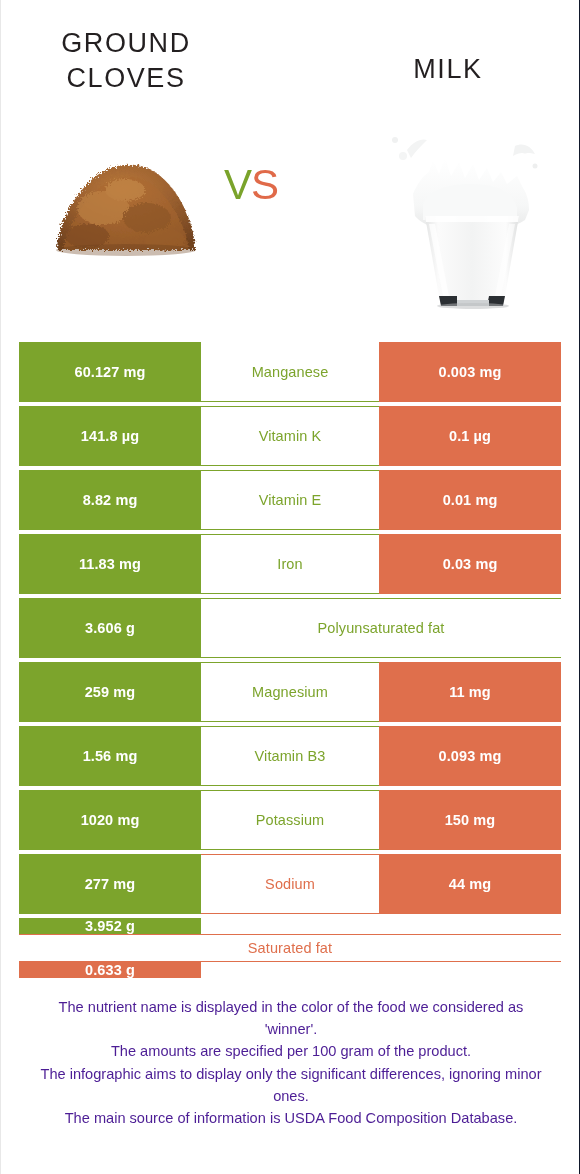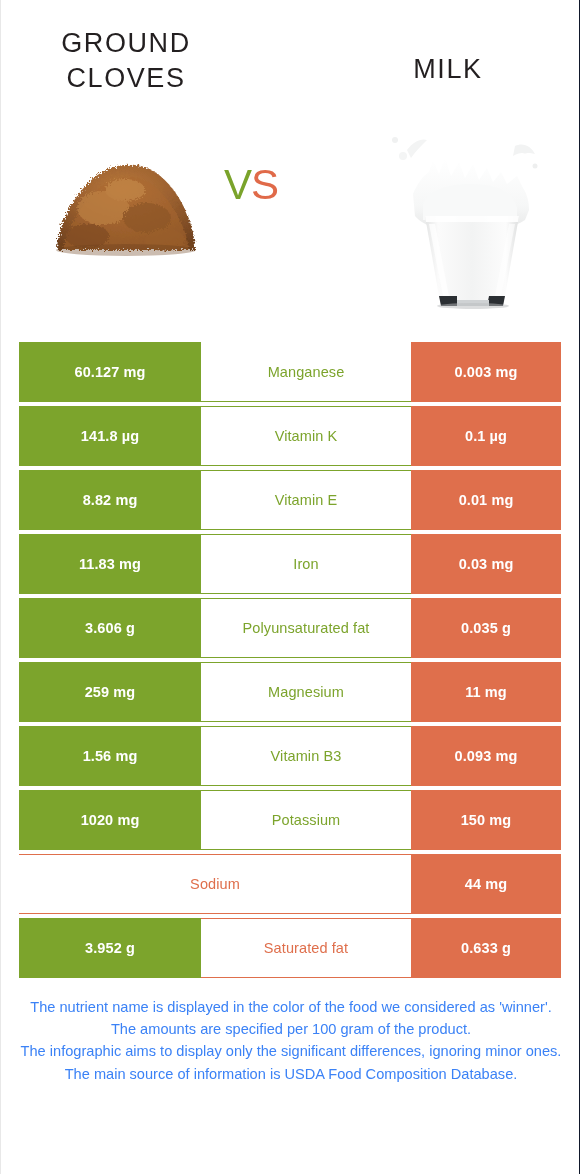--- a/index.html
+++ b/index.html
@@ -89,38 +89,38 @@
     position: absolute;
     left: 18px;
     top: 342px;
     width: 542px;
   }
   .row {
     display: flex;
     height: 60px;
     margin-bottom: 4px;
   }
-  .row:last-child { margin-bottom: 0; }
+  .row:last-child { margin-bottom: 0; flex-direction: column; }
 
   .cell {
     display: flex;
     align-items: center;
     justify-content: center;
     box-sizing: border-box;
     font-size: 14.5px;
     font-weight: 600;
     letter-spacing: 0.1px;
   }
   .cell-left {
     width: 182px;
     background: #7ca42c;
     color: #ffffff;
   }
   .cell-right {
-    width: 150px;
+    width: 182px;
     background: #df6f4c;
     color: #ffffff;
   }
   .cell-mid {
     flex: 1 1 auto;
     background: #ffffff;
     font-weight: 400;
     font-size: 14.5px;
     border-top: 1px solid transparent;
     border-bottom: 1px solid transparent;
@@ -138,26 +138,26 @@
     border-top-color: #df6f4c;
     border-bottom-color: #df6f4c;
   }
 
   
   .footer {
     position: absolute;
     left: 0;
     top: 996px;
     width: 580px;
-    padding: 0 8px;
+    padding: 0 36px;
     box-sizing: border-box;
     text-align: center;
     font-size: 14.6px;
     line-height: 1.52;
-    color: #3b82f6;
+    color: #4c1d95;
   }
   .footer p { margin: 0; }
 </style>
 </head>
 <body>
 
 <div id="page">
 
   <div class="header">
 
@@ -263,38 +263,38 @@
         <div class="cell cell-right">0.01 mg</div>
       </div>
       <div class="row win-green">
         <div class="cell cell-left">11.83 mg</div>
         <div class="cell cell-mid">Iron</div>
         <div class="cell cell-right">0.03 mg</div>
       </div>
       <div class="row win-green">
         <div class="cell cell-left">3.606 g</div>
         <div class="cell cell-mid">Polyunsaturated fat</div>
-        <div class="cell cell-right">0.035 g</div>
       </div>
       <div class="row win-green">
         <div class="cell cell-left">259 mg</div>
         <div class="cell cell-mid">Magnesium</div>
         <div class="cell cell-right">11 mg</div>
       </div>
       <div class="row win-green">
         <div class="cell cell-left">1.56 mg</div>
         <div class="cell cell-mid">Vitamin B3</div>
         <div class="cell cell-right">0.093 mg</div>
       </div>
       <div class="row win-green">
         <div class="cell cell-left">1020 mg</div>
         <div class="cell cell-mid">Potassium</div>
         <div class="cell cell-right">150 mg</div>
       </div>
       <div class="row win-orange">
+        <div class="cell cell-left">277 mg</div>
         <div class="cell cell-mid">Sodium</div>
         <div class="cell cell-right">44 mg</div>
       </div>
       <div class="row win-orange">
         <div class="cell cell-left">3.952 g</div>
         <div class="cell cell-mid">Saturated fat</div>
         <div class="cell cell-right">0.633 g</div>
       </div>
     </div>
 

